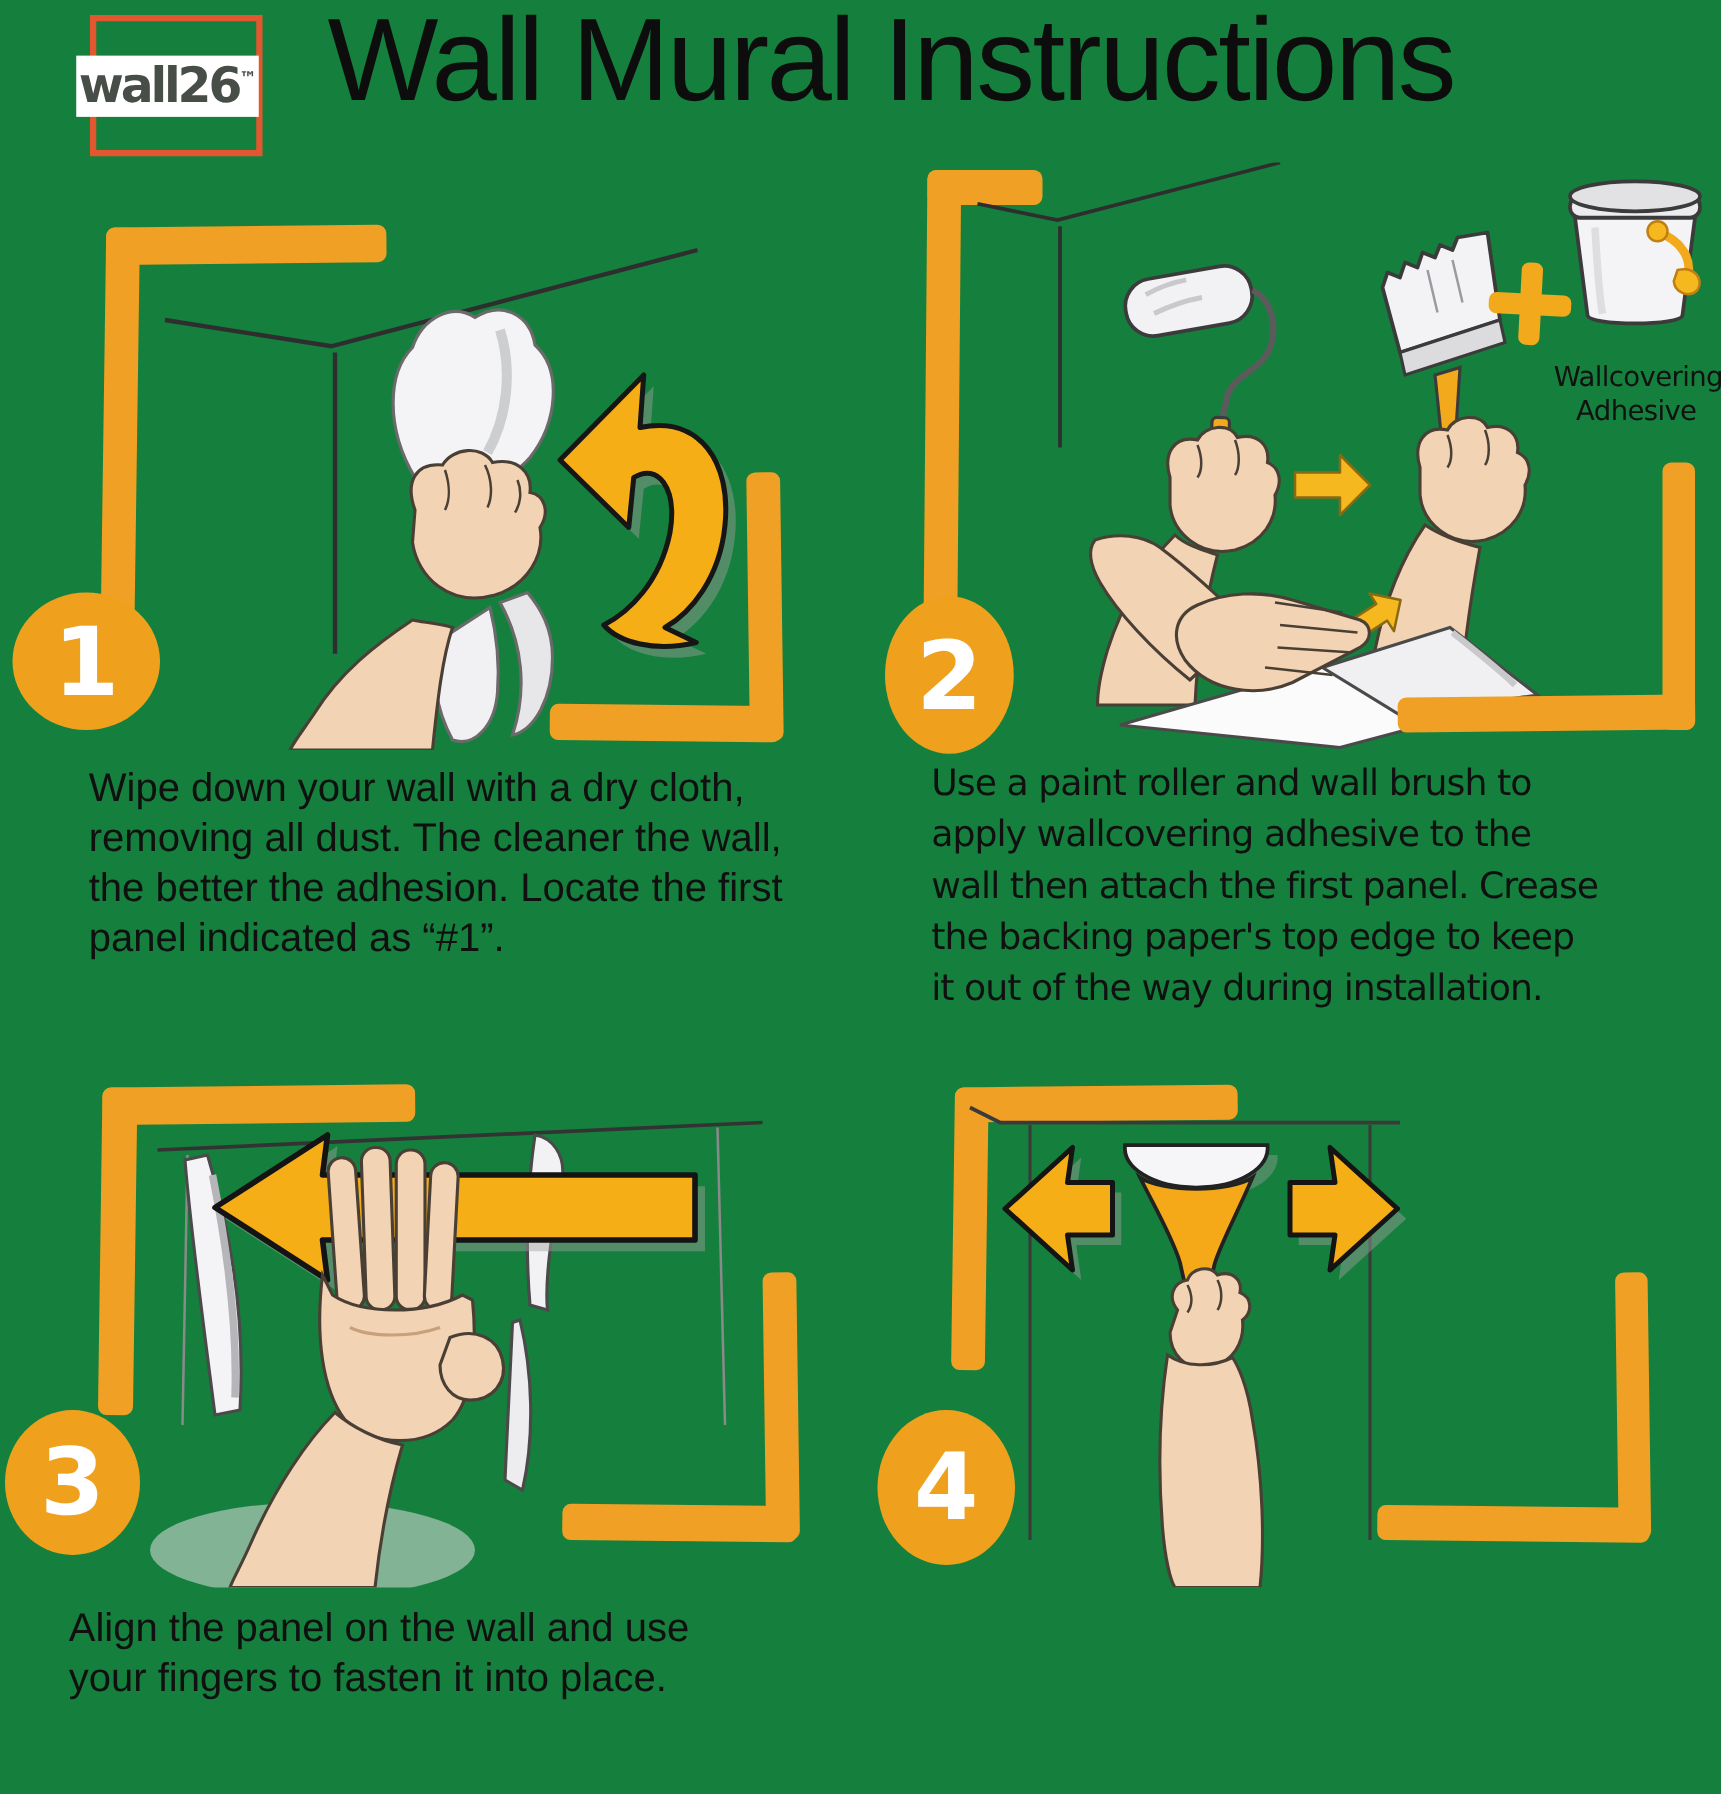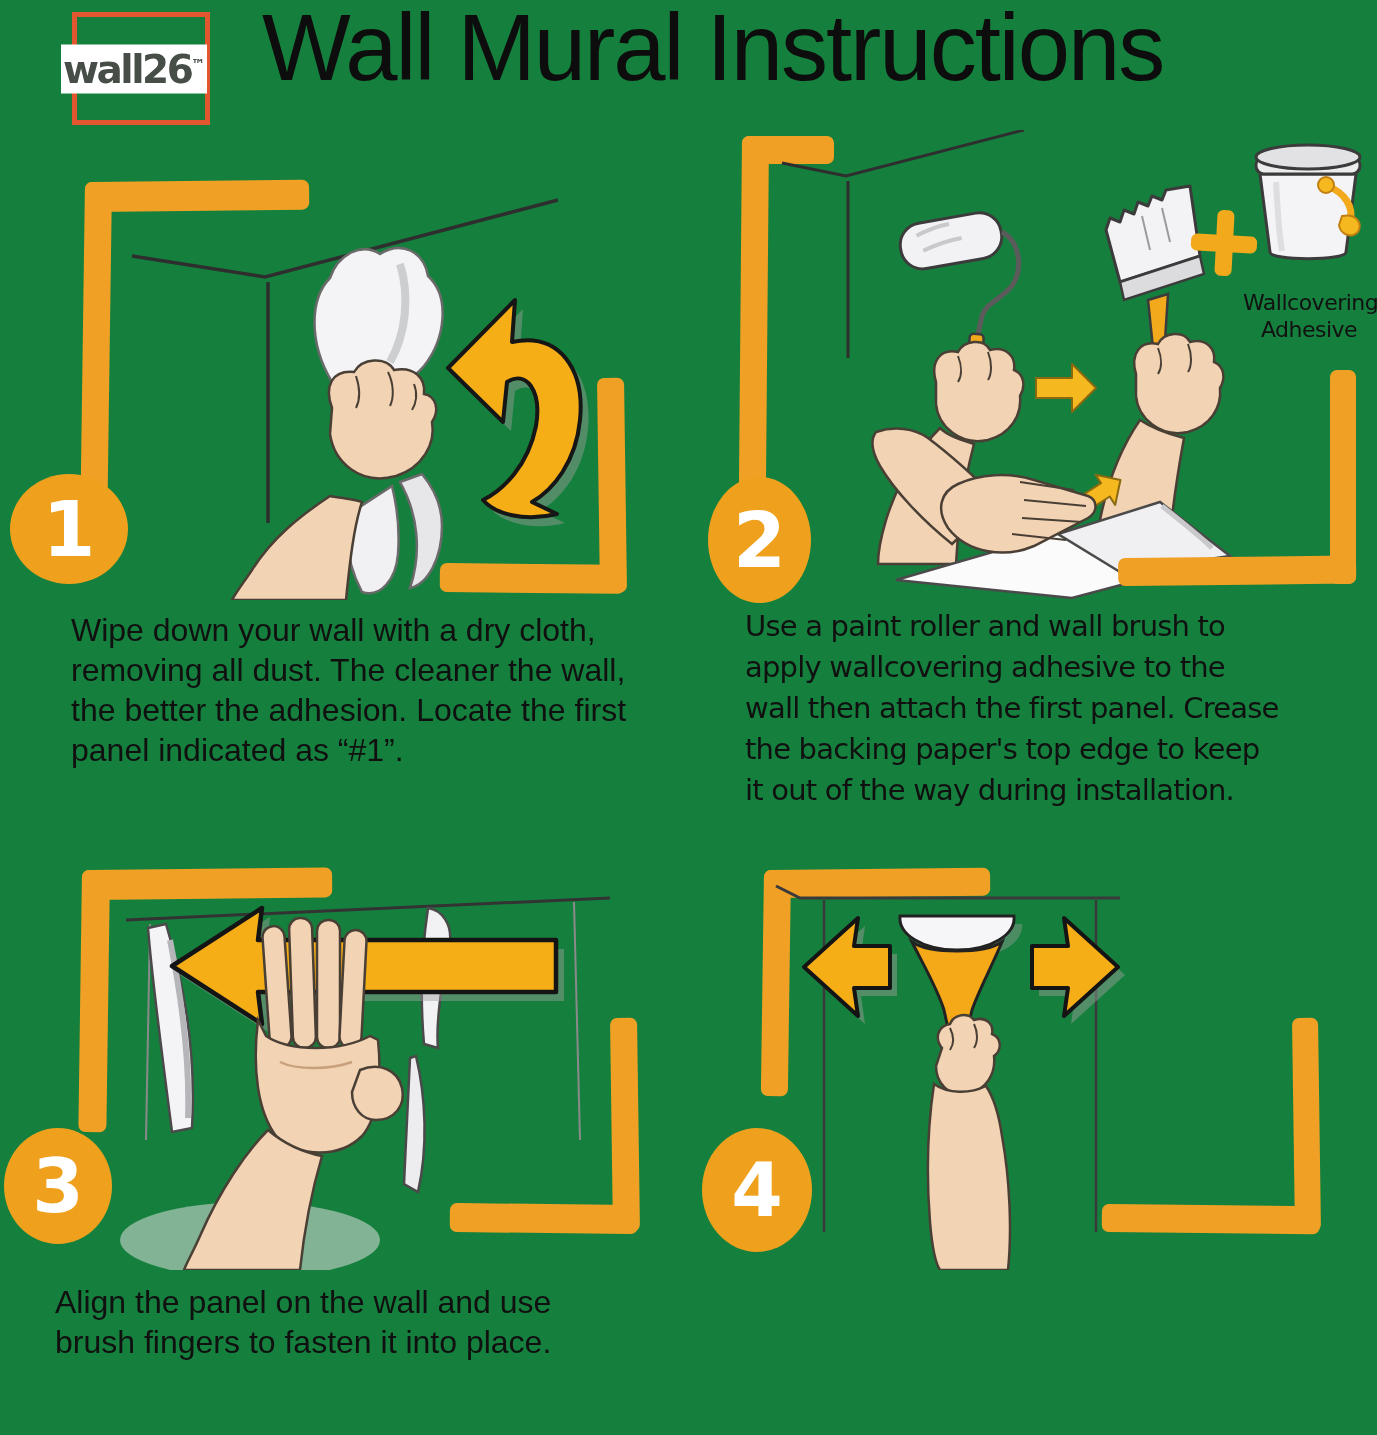--- a/index.html
+++ b/index.html
@@ -231,15 +231,15 @@
   <div id="text1" class="step-text">Wipe down your wall with a dry cloth,
 removing all dust. The cleaner the wall,
 the better the adhesion. Locate the first
 panel indicated as “#1”.</div>
   <div id="text2" class="step-text">Use a paint roller and wall brush to
 apply wallcovering adhesive to the
 wall then attach the first panel. Crease
 the backing paper's top edge to keep
 it out of the way during installation.</div>
   <div id="text3" class="step-text">Align the panel on the wall and use
-brush fingers to fasten it into place.</div>
+your fingers to fasten it into place.</div>
 
 </div>
 
 </body></html>

